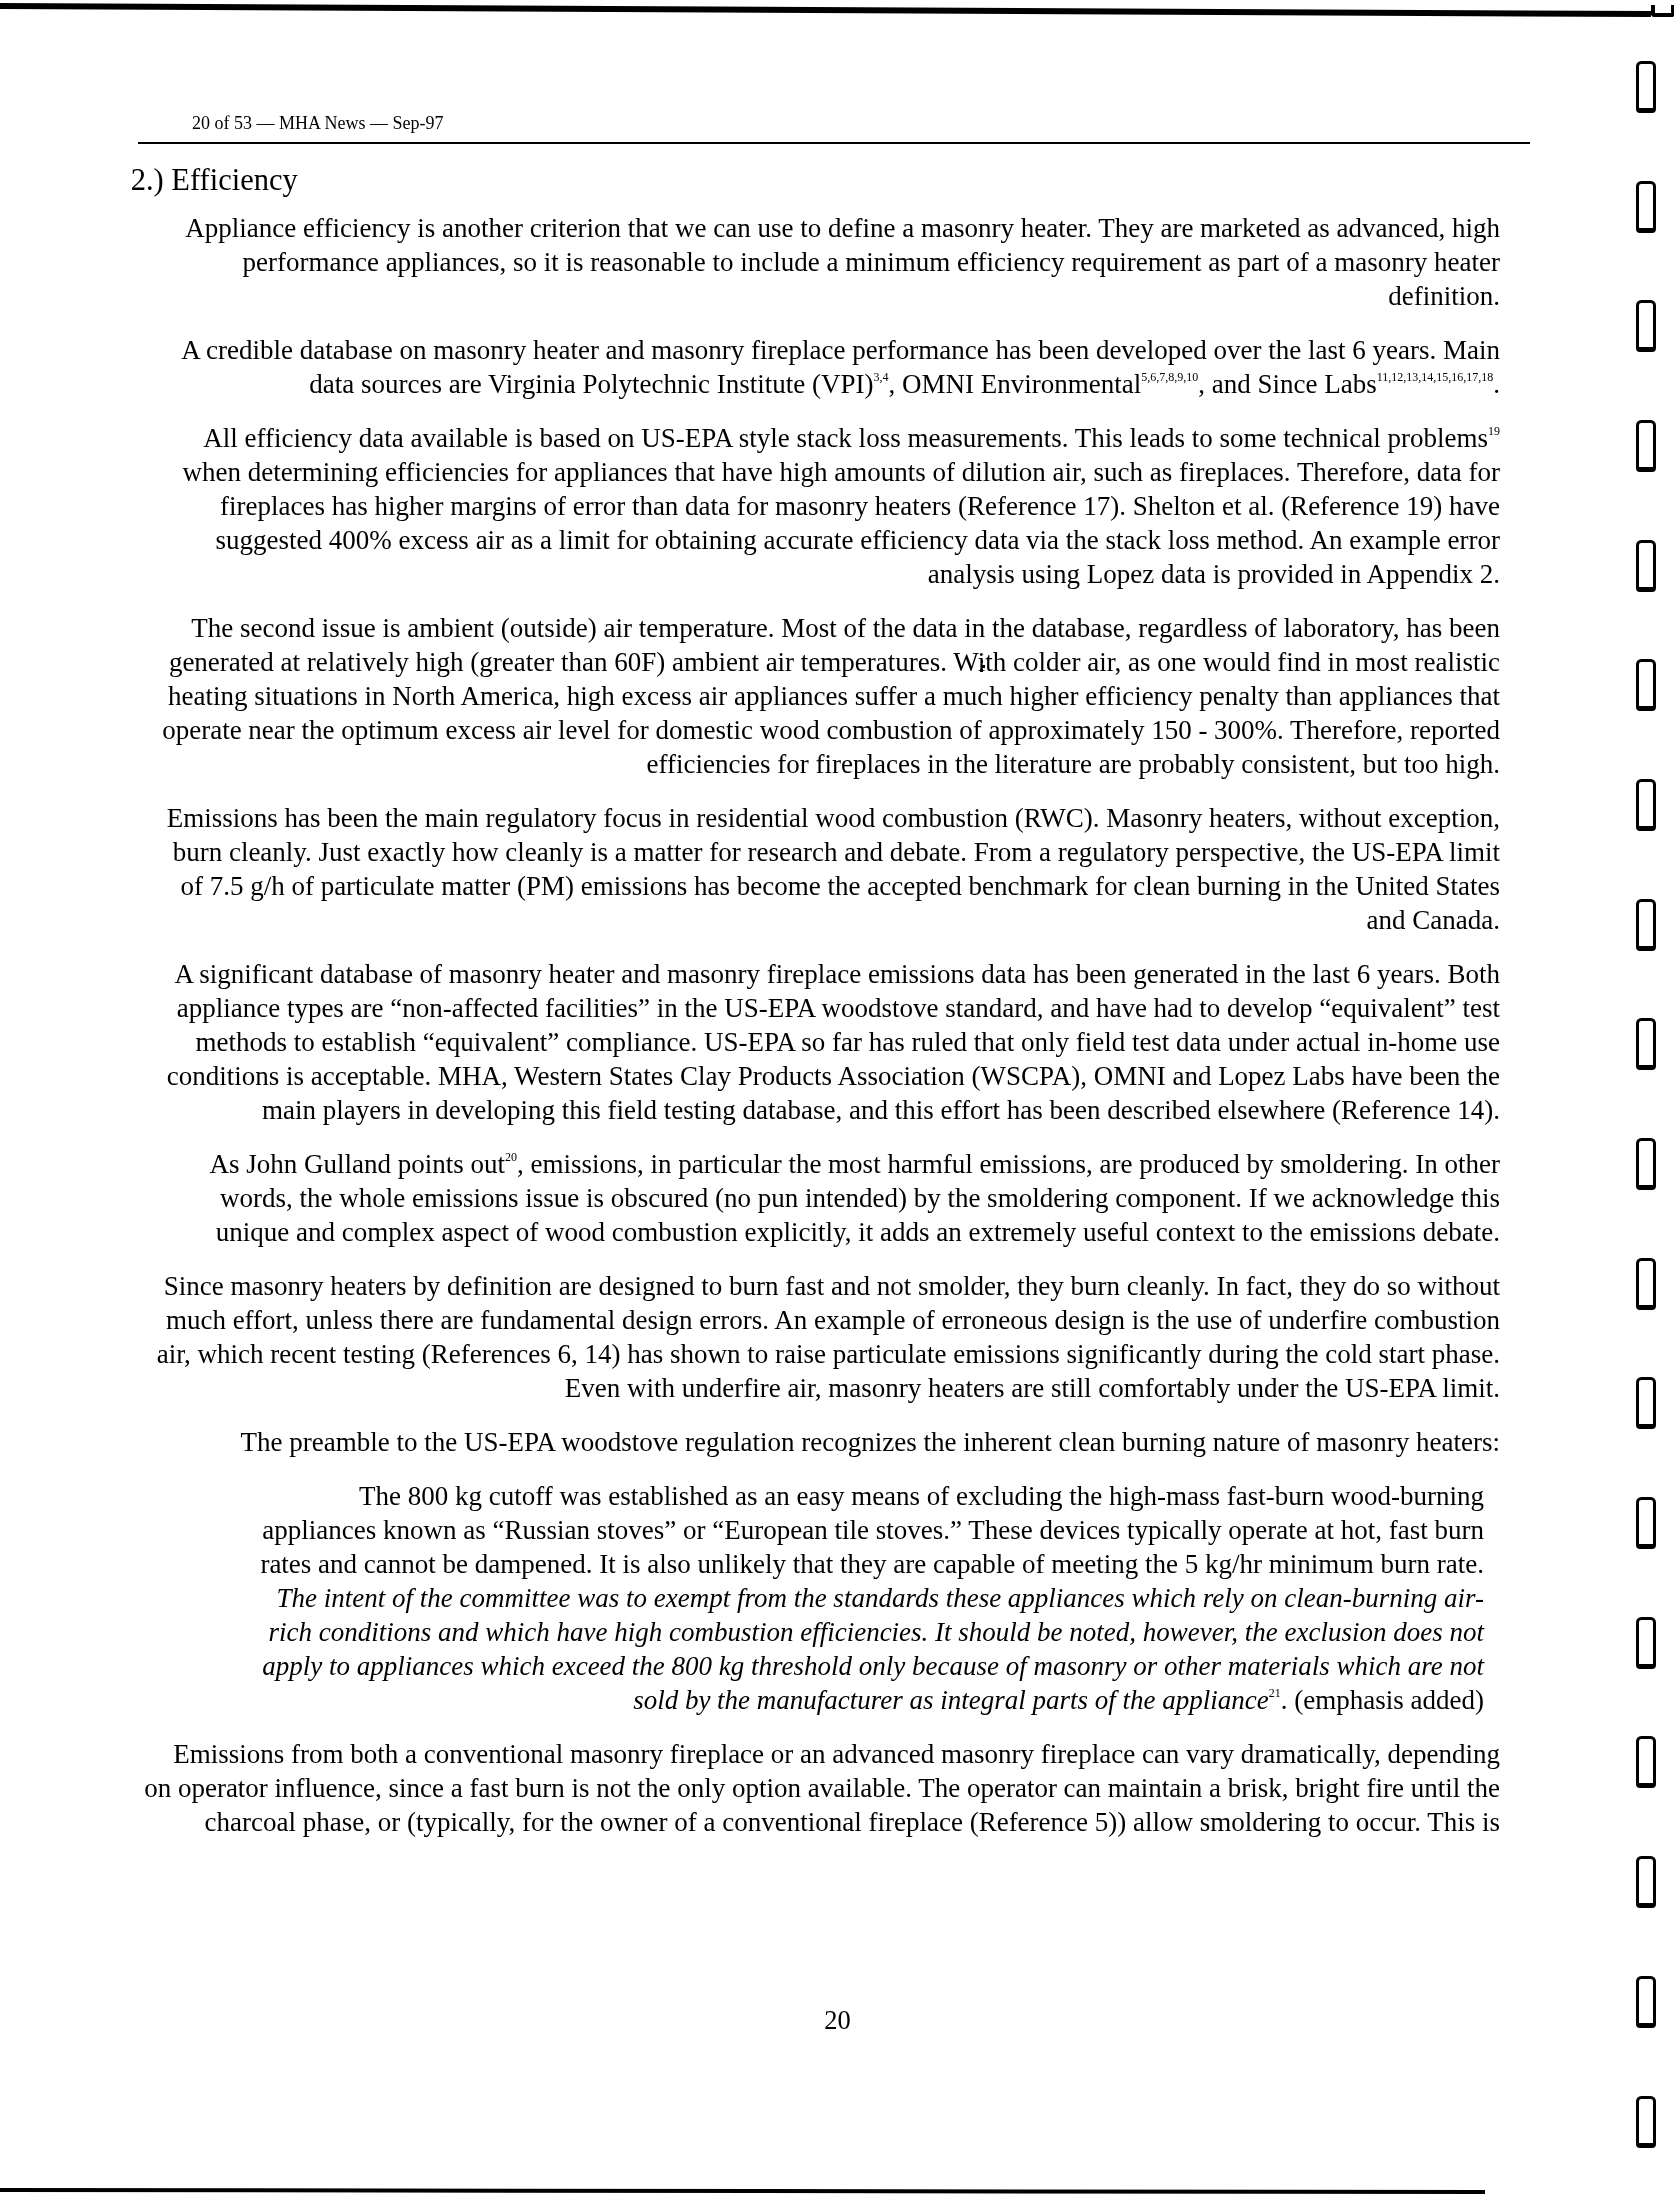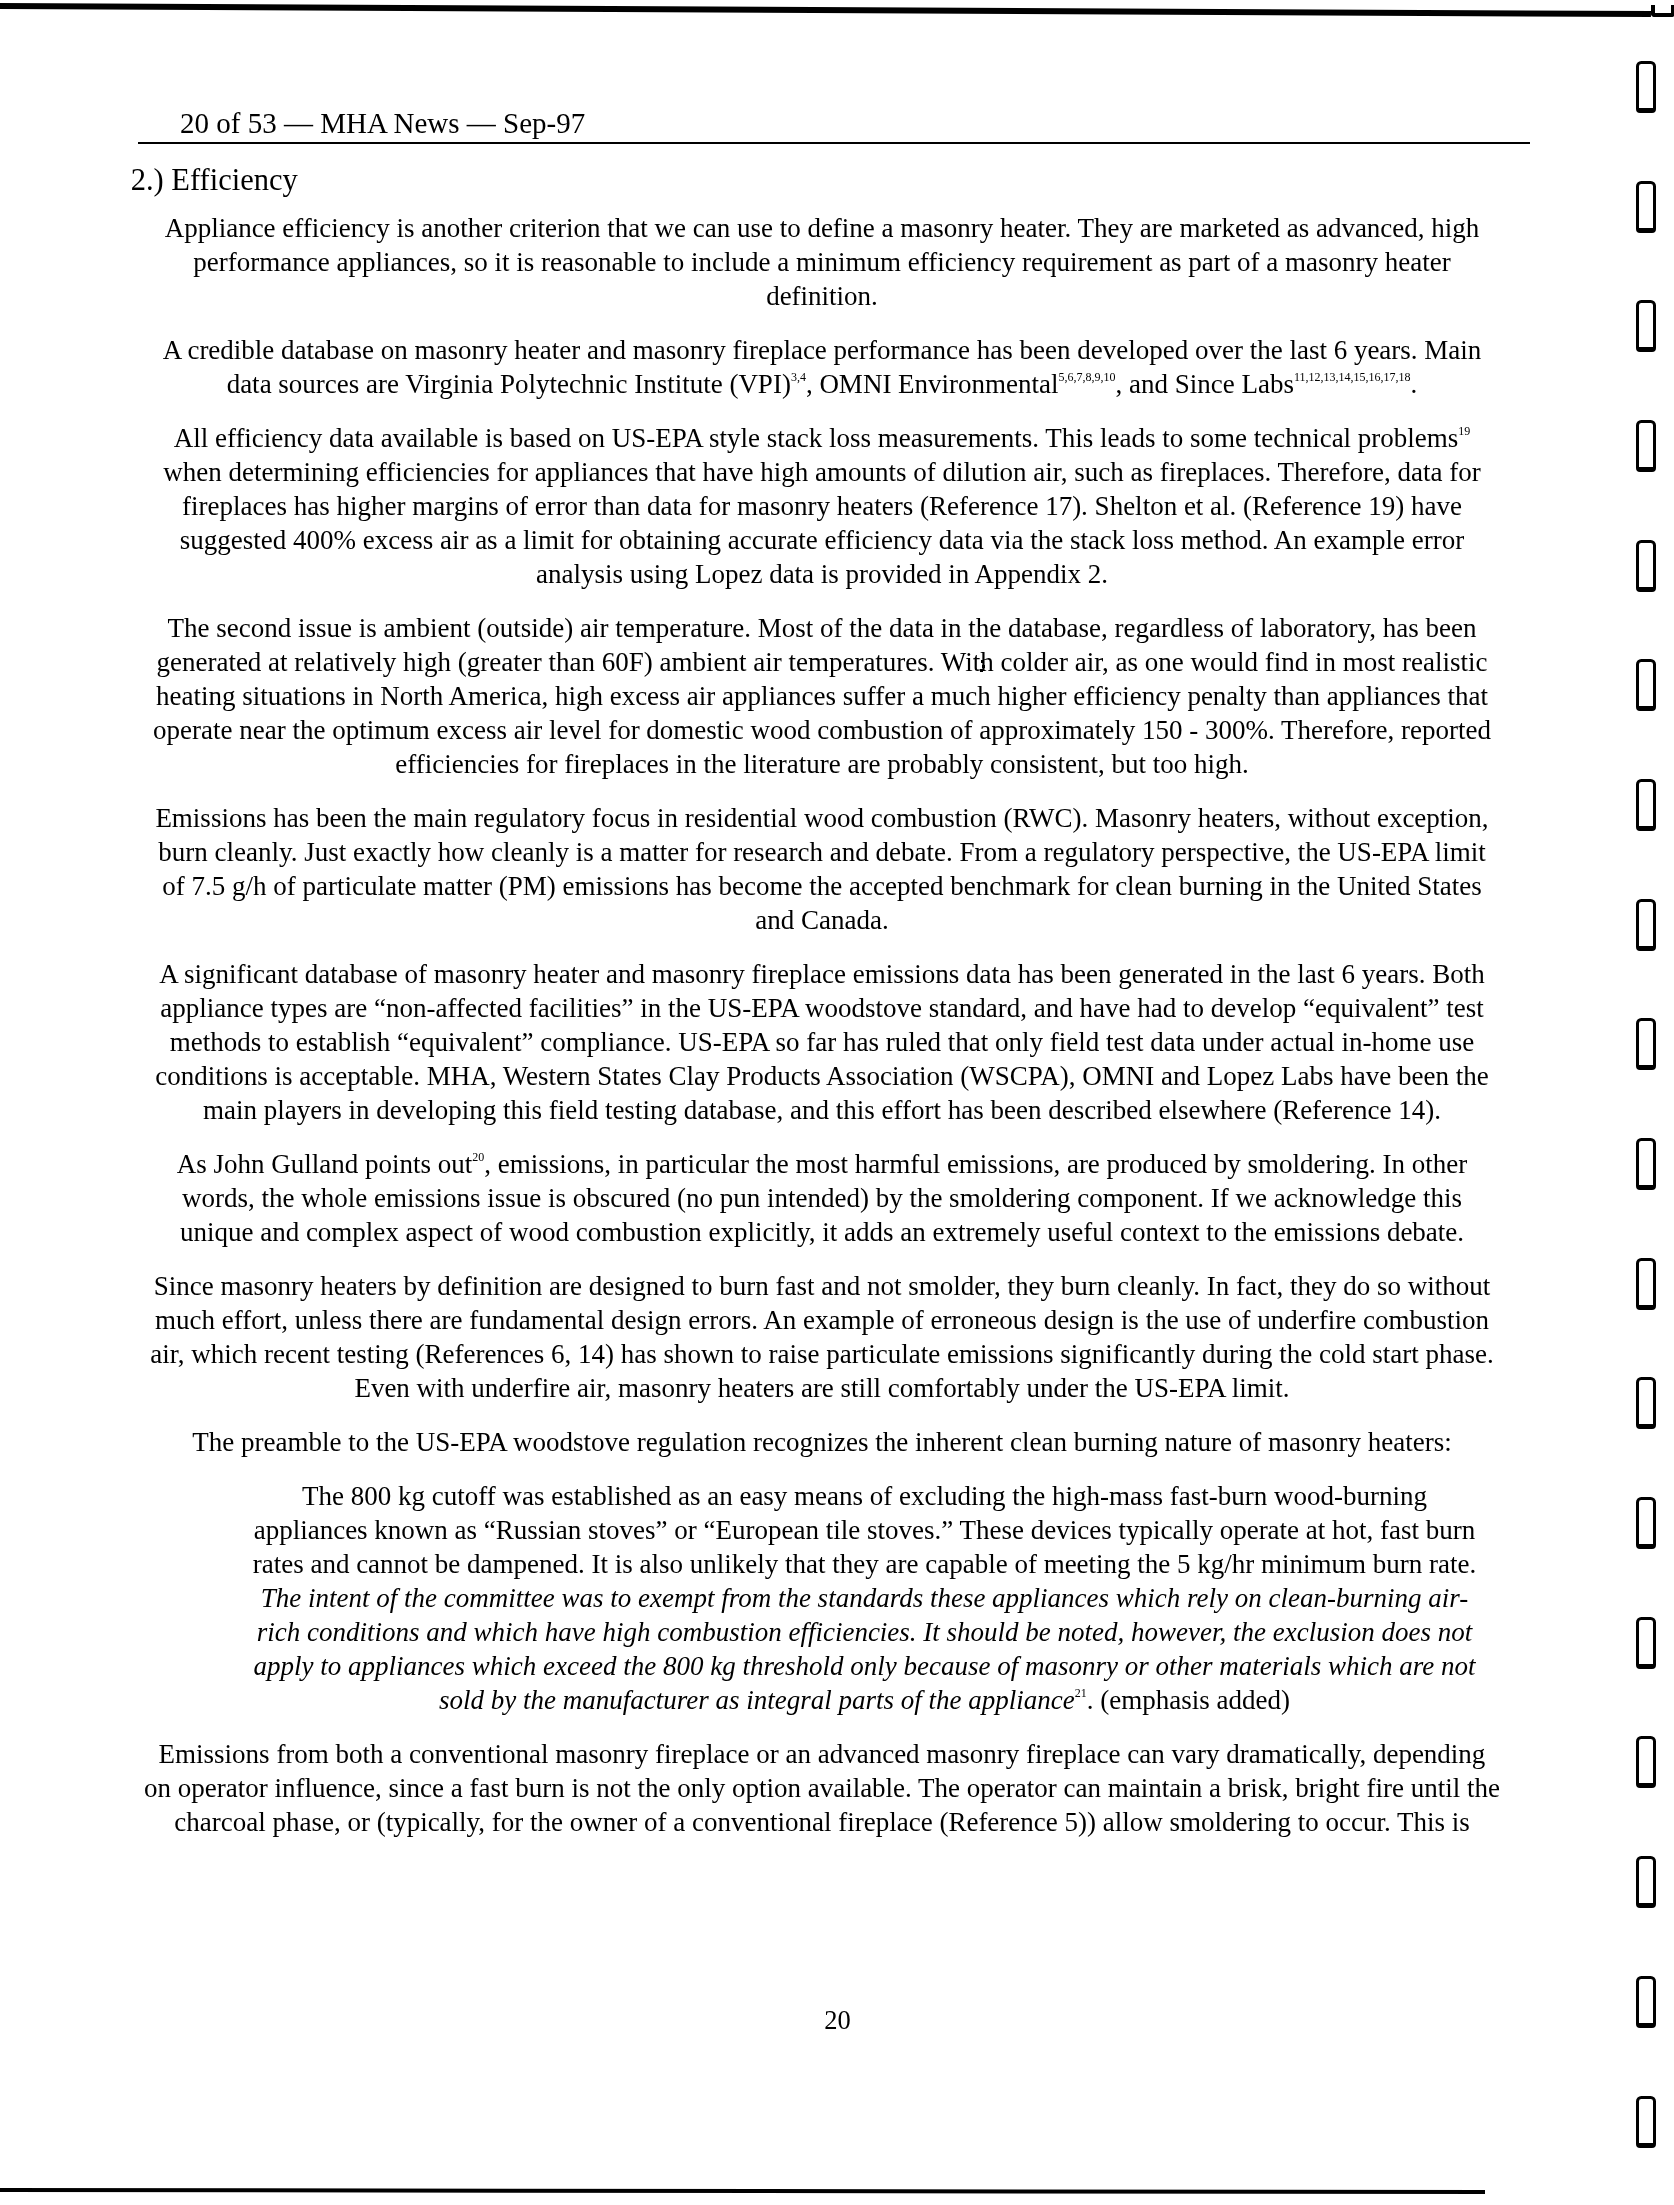--- a/index.html
+++ b/index.html
@@ -7,25 +7,25 @@
          font-family:"Liberation Serif", "DejaVu Serif", serif; color:#000; }
   .scan-top { position:absolute; left:0; top:2.7px; width:1651px; height:0;
               border-top:6px solid #000; transform:rotate(0.28deg); transform-origin:left top; }
   .scan-top-notch { position:absolute; left:1651px; top:5.3px; width:24px; height:12px;
                     border:4px solid #000; border-top:none; border-radius:0 0 4px 4px; box-sizing:border-box; }
   .scan-bottom { position:absolute; left:0; top:2188px; width:1485px; height:0;
                  border-top:4.6px solid #000; transform:rotate(0.08deg); transform-origin:left top; }
   .holes { position:absolute; left:1636px; top:0; width:26.5px; height:2205px; }
   .hole { position:absolute; left:0; width:20px; height:52px; border:3.3px solid #000;
           border-radius:5.3px 5.3px 4px 4px; box-sizing:border-box; border-bottom-width:5.3px; }
-  .running-header { position:absolute; left:180px; top:110px; font-size:29px; line-height:26.5px; }
+  .running-header { position:absolute; left:192px; top:110px; font-size:18px; line-height:26.5px; }
   .header-rule { position:absolute; left:138px; top:142px; width:1392px; height:0; border-top:2.7px solid #000; }
   .content { position:absolute; left:144px; top:159px; width:1356px; }
   h2 { font-size:30.5px; font-weight:normal; margin:0 0 0 -13.3px; line-height:41px; padding-top:1.3px; }
-  p { font-size:27px; line-height:34px; margin:0; text-align:center; }
+  p { font-size:27px; line-height:34px; margin:0; text-align:right; }
   .section-p { margin-top:9.3px; margin-bottom:20px; }
   p + p { margin-top:0; }
   .para { margin-bottom:20px; }
   .quote { margin-left:101px; margin-right:16px; }
   sup { font-size:12px; line-height:0; vertical-align:12px; }
   .h2-emissions { margin-top:17px; }
   .page-number { position:absolute; left:0; width:1675px; top:2005px; text-align:center; font-size:26.5px; }
   .speck { position:absolute; left:980px; top:660px; width:4px; height:13.3px; }
   .speck i { position:absolute; background:#000; width:2.7px; height:2.7px; }
 </style>

